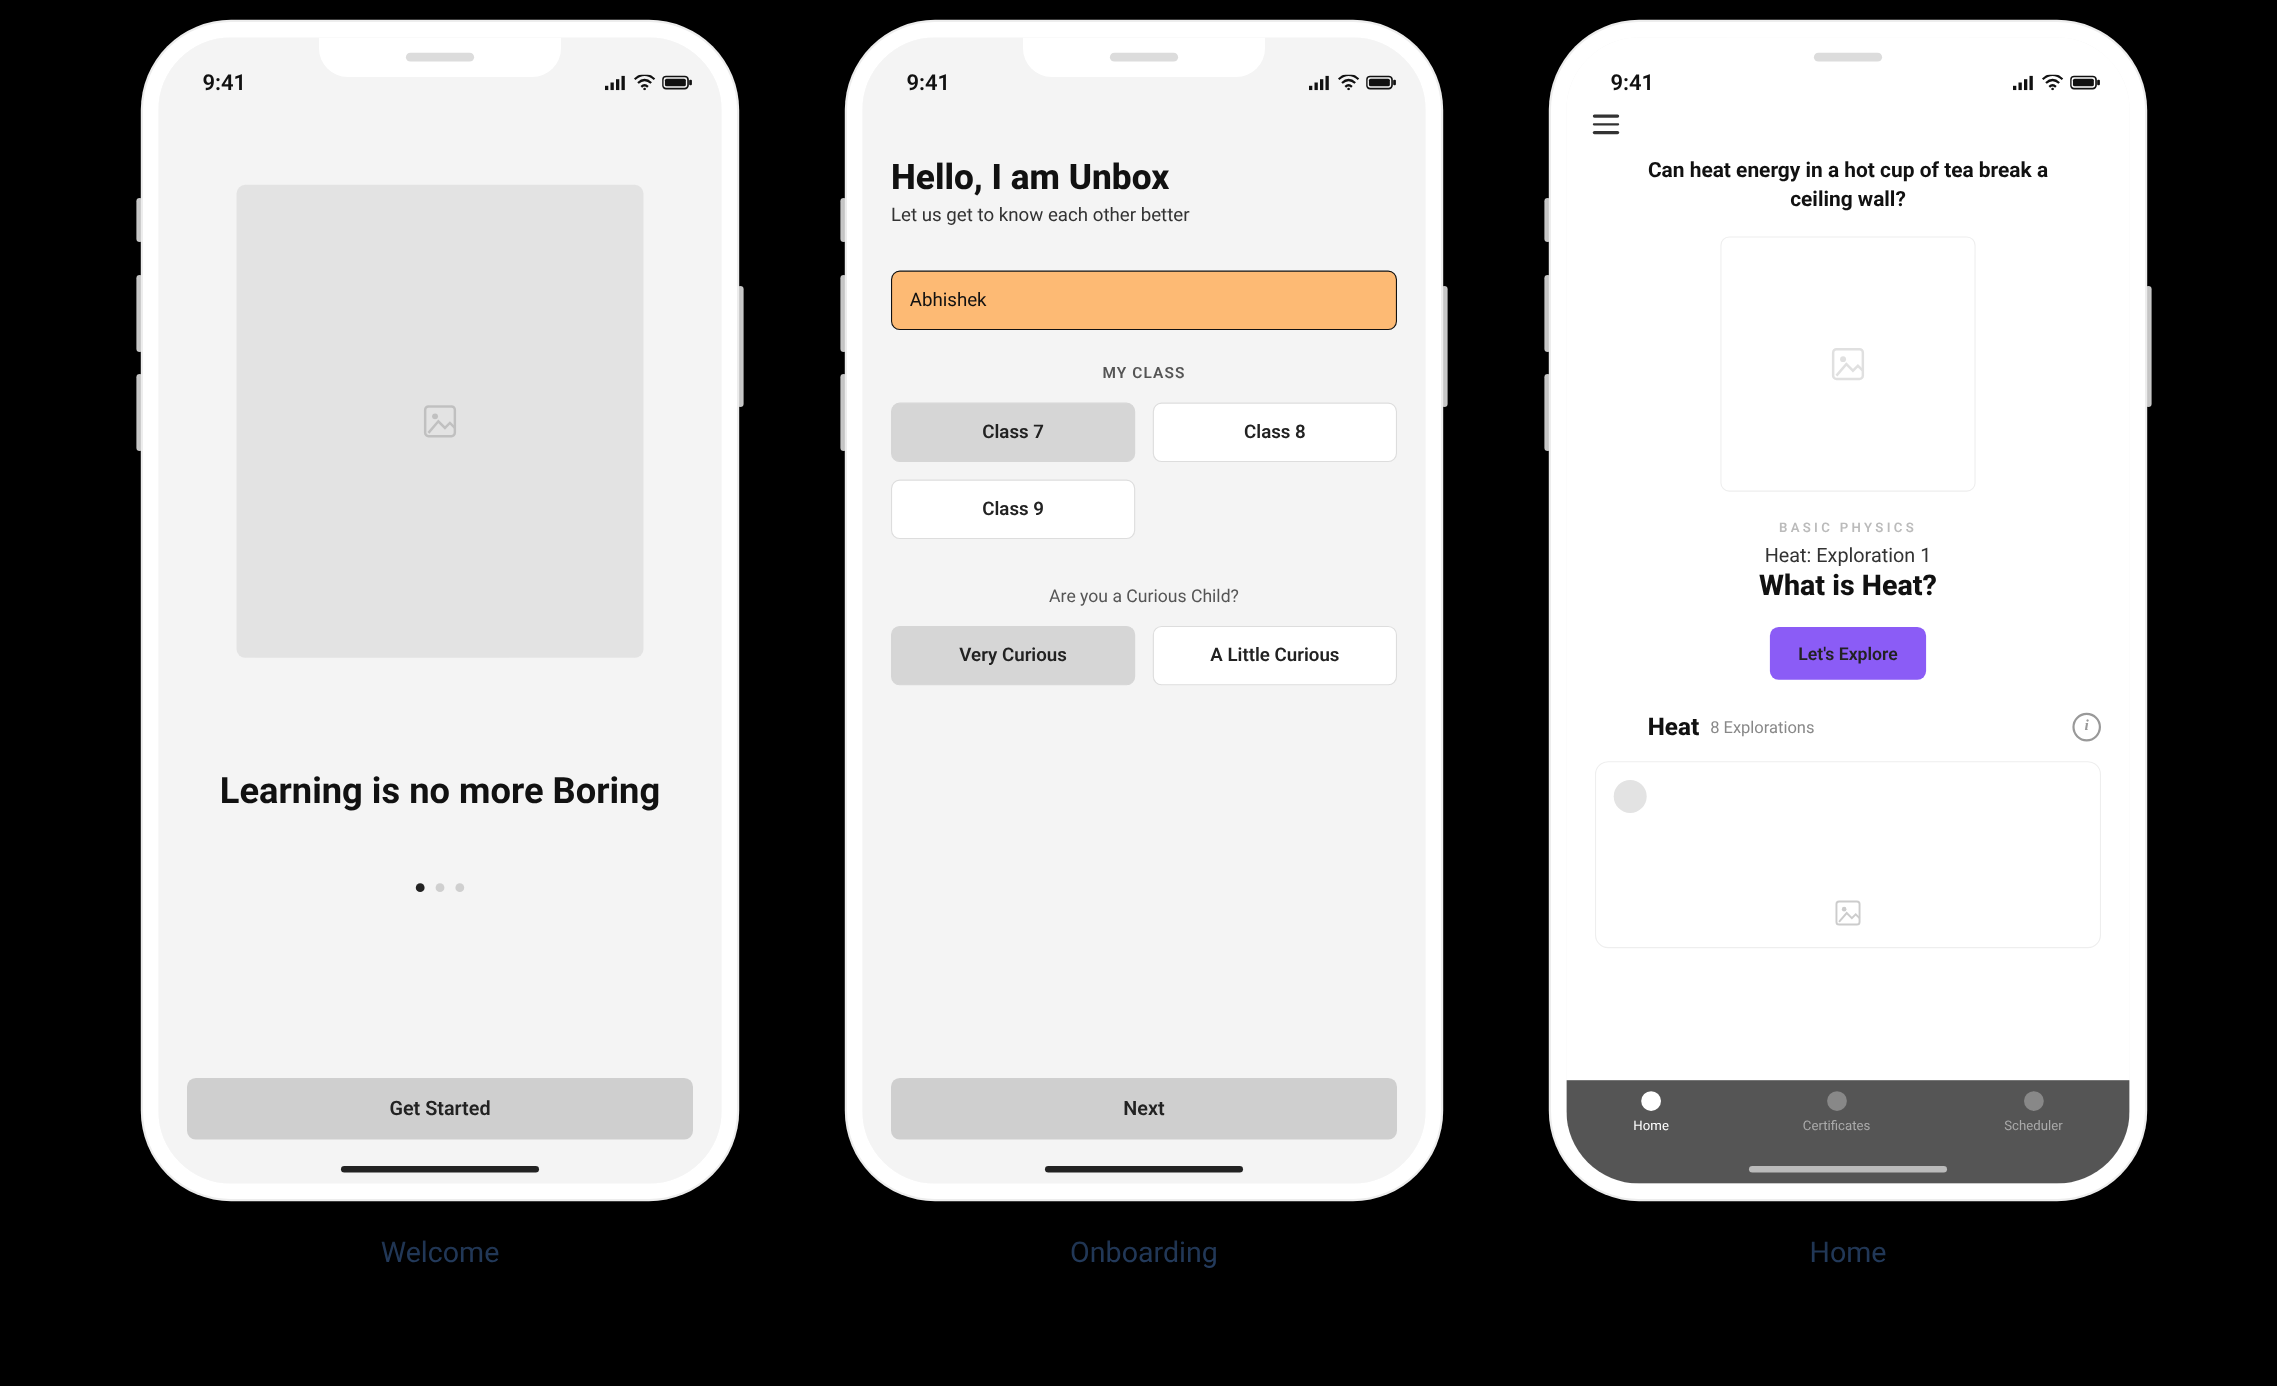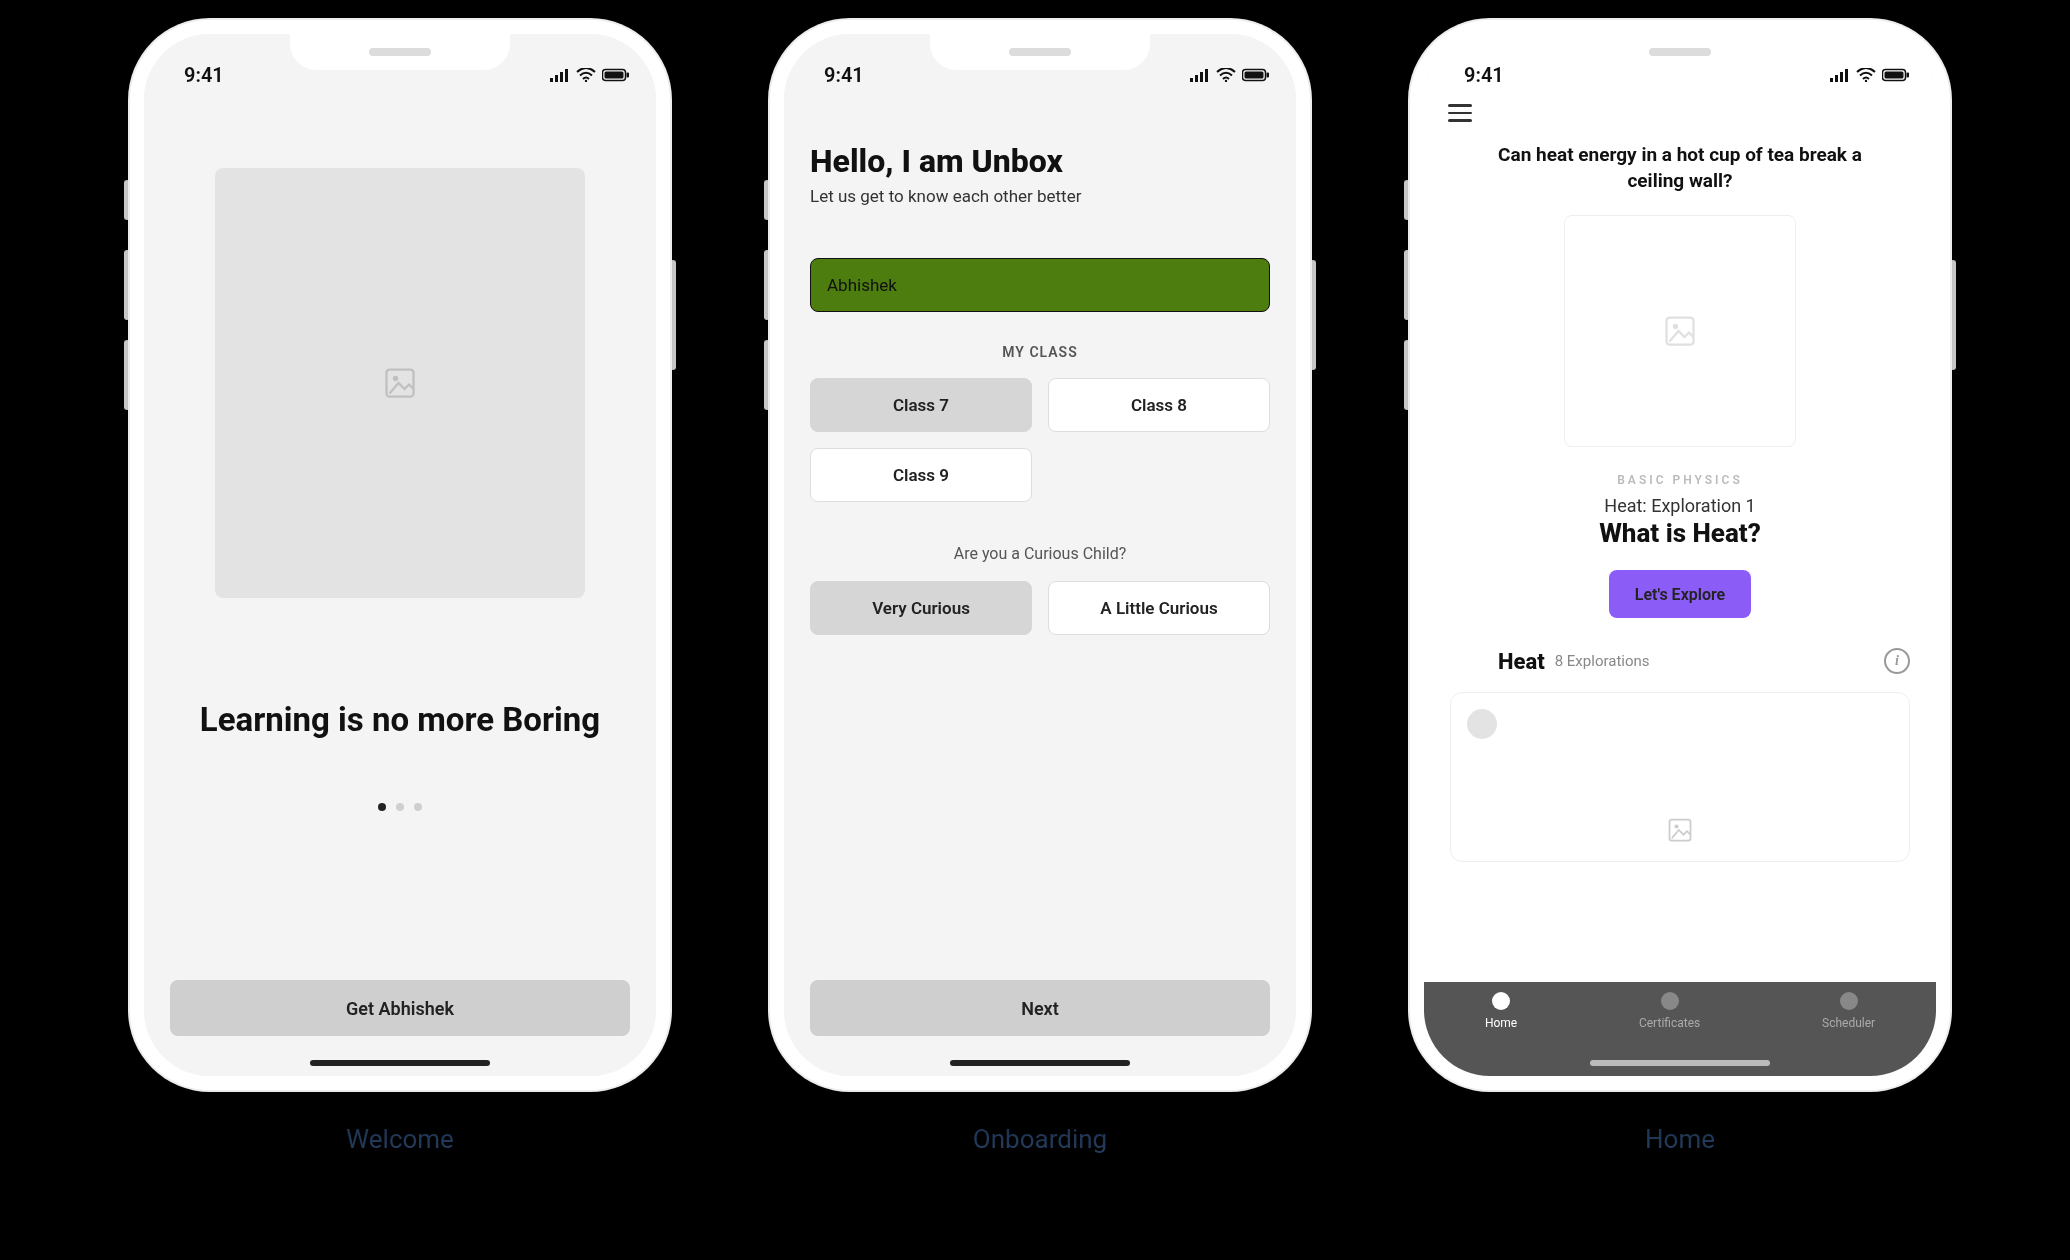--- a/index.html
+++ b/index.html
@@ -176,25 +176,25 @@
     margin-top: 34px;
     font-size: 32px;
     font-weight: 800;
   }
   .onb-sub {
     margin-top: 6px;
     font-size: 17px;
     color: #333;
   }
   .text-input {
-    margin-top: 52px;
+    margin-top: 40px;
     height: 52px;
     border: 1.5px solid #111;
     border-radius: 8px;
-    background: #4d7c0f;
+    background: #fdba74;
     display: flex;
     align-items: center;
     padding: 0 16px;
     font-size: 17px;
   }
   .section-label {
     margin-top: 32px;
     text-align: center;
     font-size: 14px;
     letter-spacing: 1px;
@@ -442,21 +442,21 @@
                 <circle cx="9" cy="9" r="1.8" fill="#aaa"></circle>
                 <path d="M5 19 L11 12 L15 16 L18 13 L21 16" fill="none" stroke="#aaa" stroke-width="1.5"></path>
               </svg>
           </div>
           <div class="welcome-headline">Learning is no more Boring</div>
           <div class="dots">
             <div class="dot active"></div>
             <div class="dot"></div>
             <div class="dot"></div>
           </div>
-          <div class="big-btn">Get Abhishek</div>
+          <div class="big-btn">Get Started</div>
         </div>
 
         <div class="home-indicator"></div>
       </div>
     </div>
     <div class="caption">Welcome</div>
   </div>
 
   <div class="phone-wrap p2">
     <div class="side-btn left1"></div>

